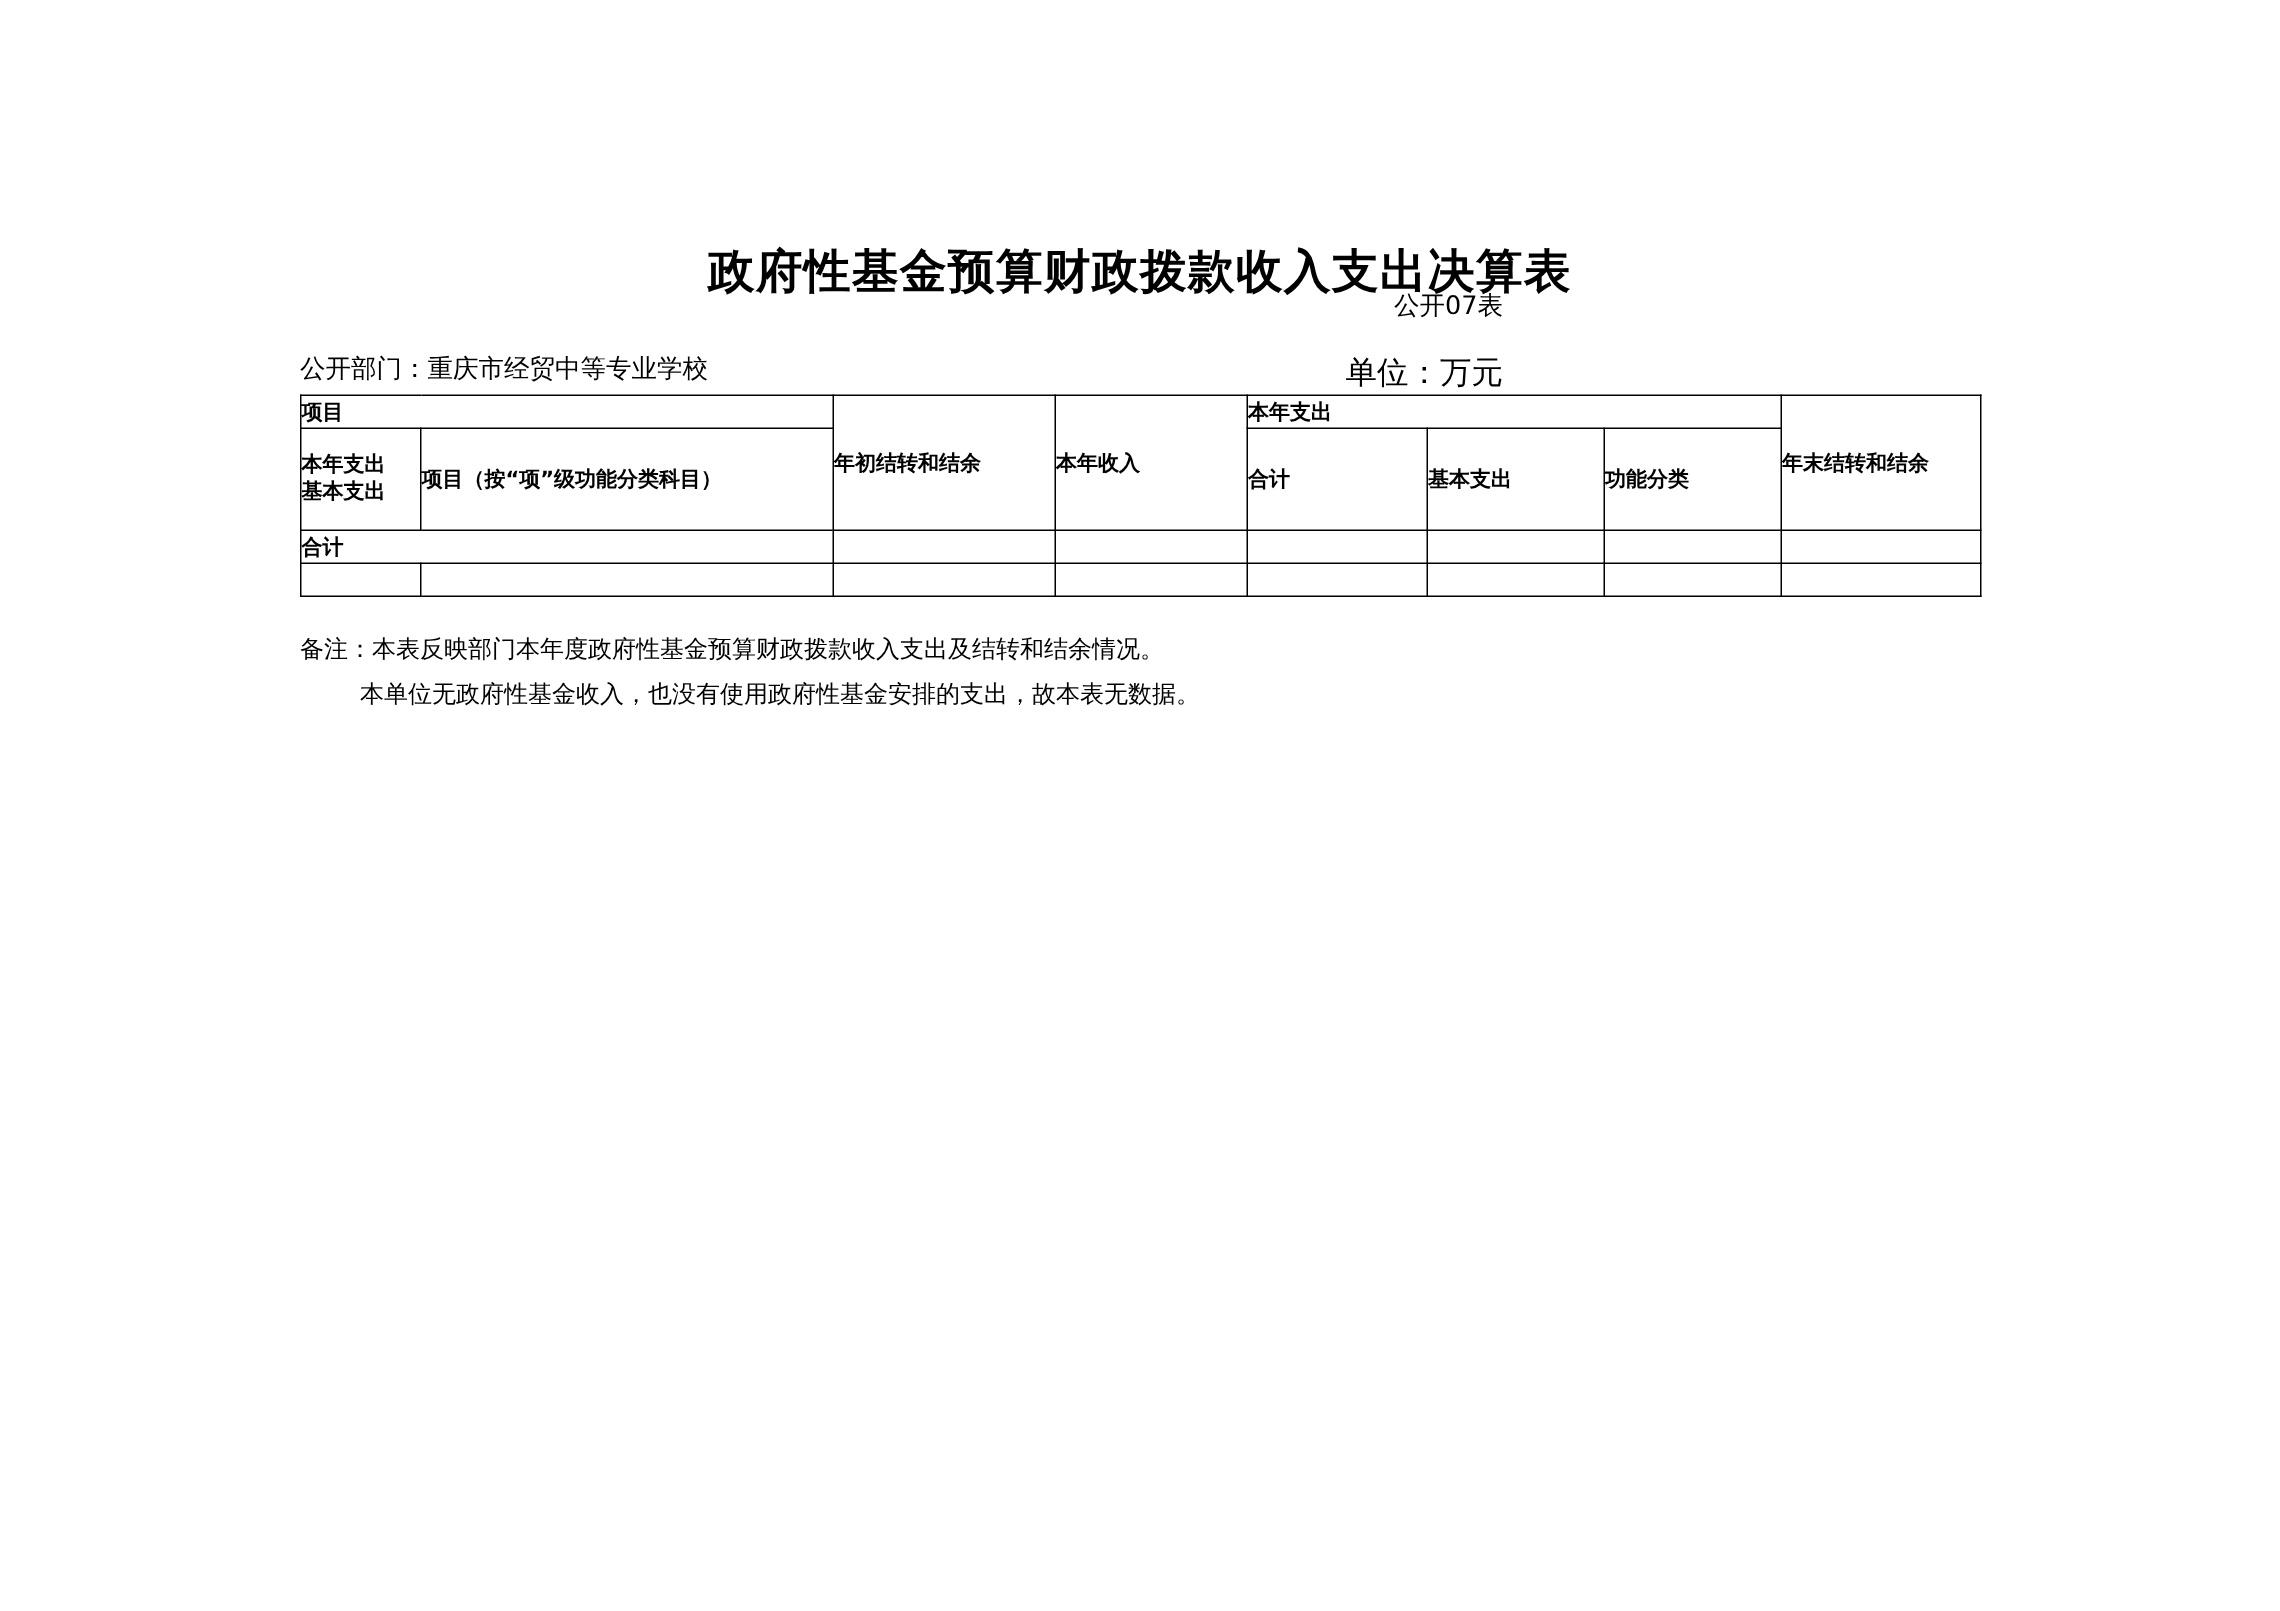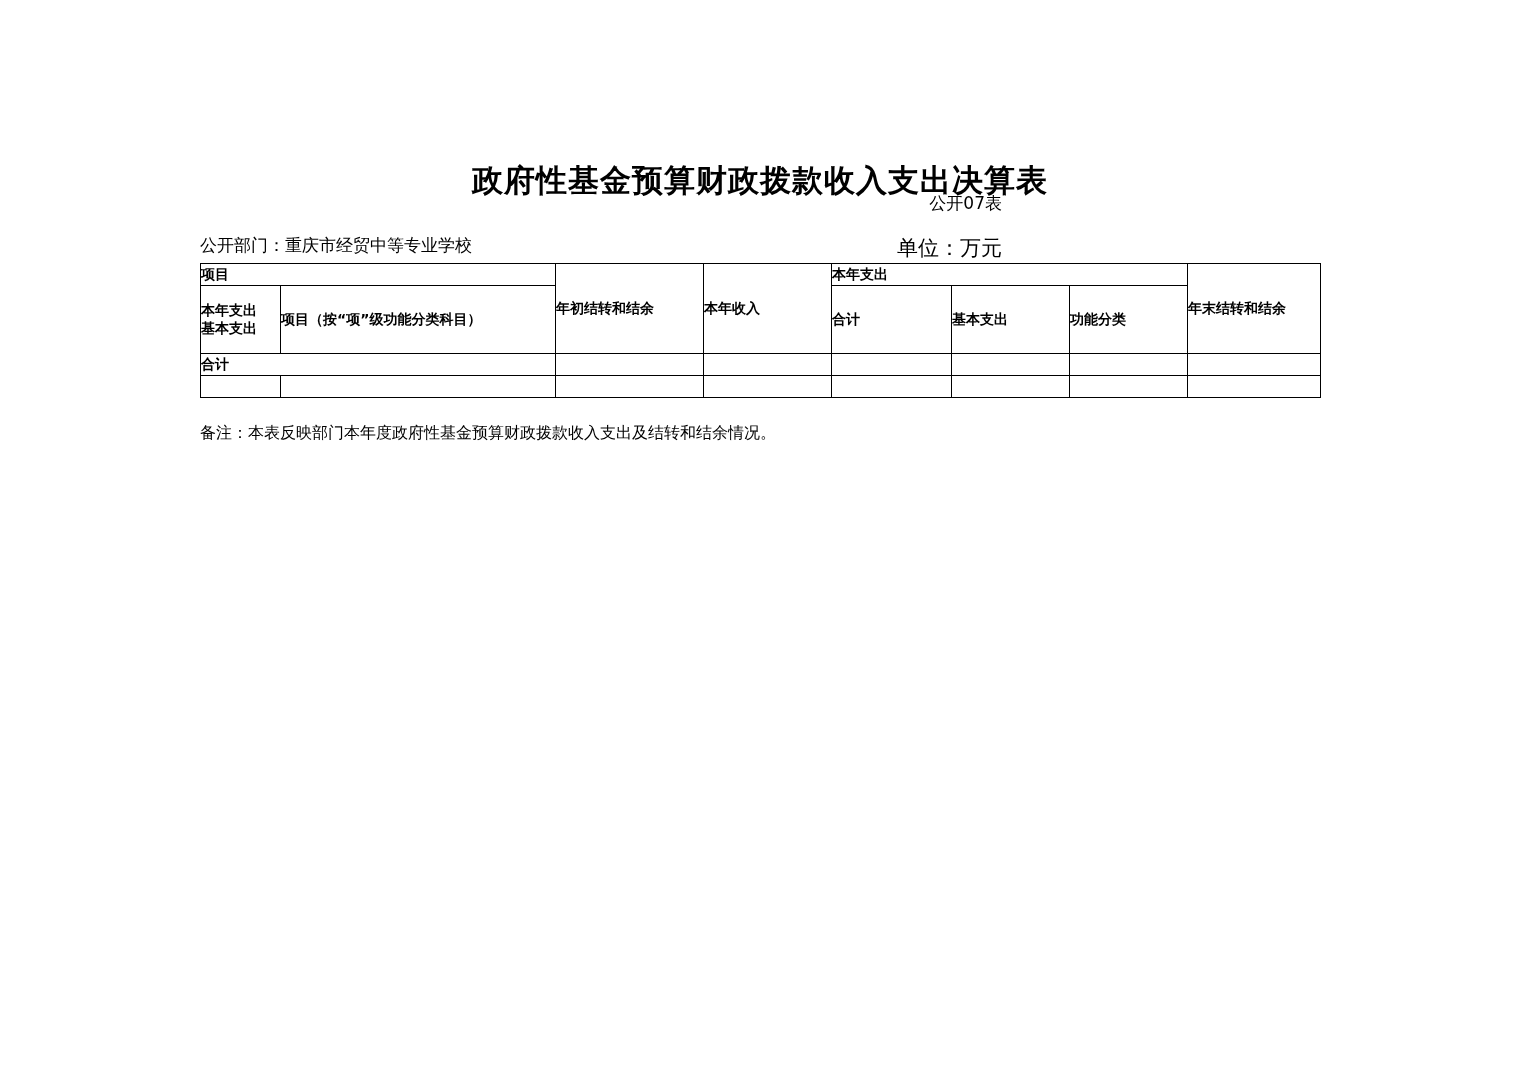--- a/index.html
+++ b/index.html
@@ -147,15 +147,16 @@
         <td class="empty-cell"></td>
         <td class="empty-cell"></td>
         <td class="empty-cell"></td>
         <td class="empty-cell"></td>
       </tr>
     </tbody>
   </table>
 
   <div class="notes">
     <div>备注：本表反映部门本年度政府性基金预算财政拨款收入支出及结转和结余情况。</div>
+    <div class="indent">本单位无政府性基金收入，也没有使用政府性基金安排的支出，故本表无数据。</div>
   </div>
 
 </div>
 
 </body></html>

